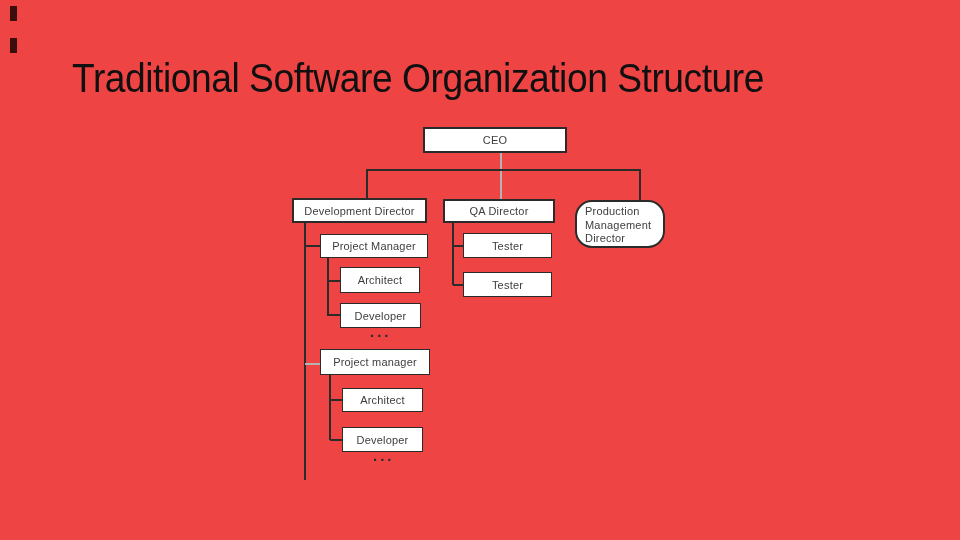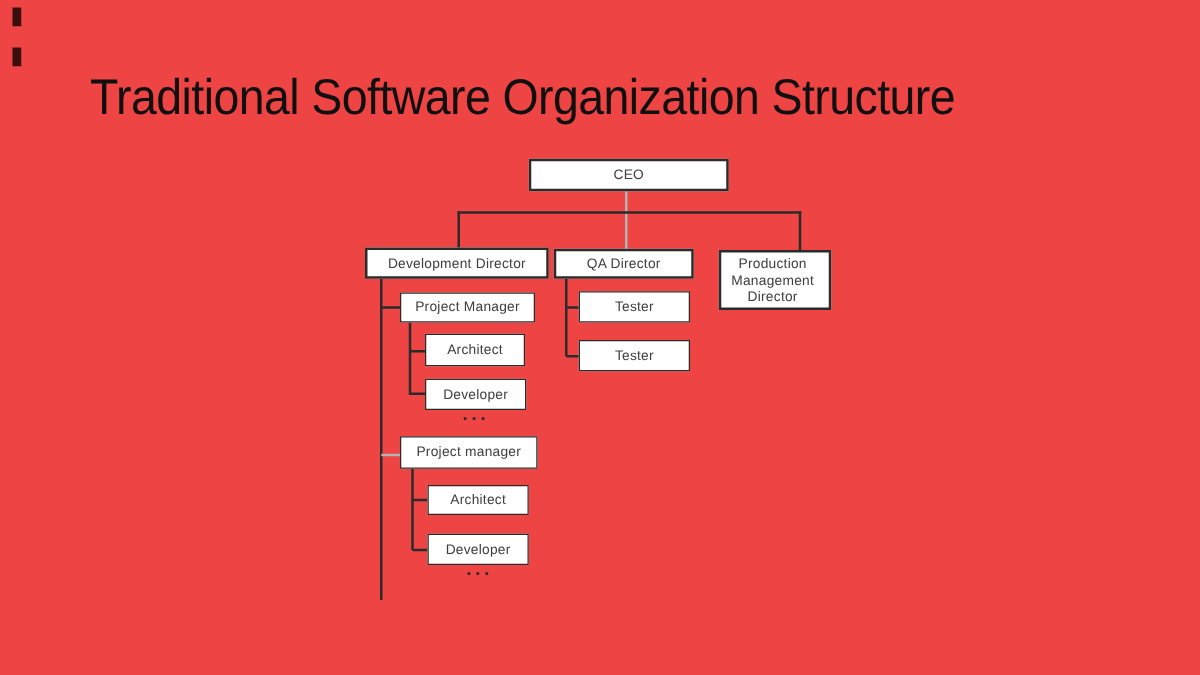--- a/index.html
+++ b/index.html
@@ -20,22 +20,22 @@
   .line.light{background:#b3b3b3;}
   
   .node{
     position:absolute;box-sizing:border-box;background:#ffffff;
     border:1.5px solid #2b2b2b;color:#3d3d3d;font-size:11px;
     display:flex;align-items:center;justify-content:center;
     text-align:center;letter-spacing:0.2px;
   }
   .node.heavy{border-width:2px;}
   .node.align-left{
-    align-items:flex-start;justify-content:flex-start;text-align:center;
-    padding:3px 19px 0 8px;line-height:13.5px;
+    align-items:flex-start;justify-content:flex-start;text-align:left;
+    padding:3px 19px 0 8px;line-height:13.5px;border-radius:17px;
   }
   .ellipsis{
     position:absolute;color:#2b2b2b;font-size:15px;font-weight:700;
     letter-spacing:3px;line-height:6px;
   }
 </style>
 </head>
 <body>
 
 <div class="slide">
@@ -58,23 +58,23 @@
 
   <div class="line" style="left:452px;top:223px;width:1.5px;height:62px;"></div>
   <div class="line" style="left:453px;top:245px;width:10px;height:1.5px;"></div>
   <div class="line" style="left:453px;top:284px;width:10px;height:1.5px;"></div>
 
   <div class="line light" style="left:305px;top:363px;width:15px;height:1.5px;"></div>
   <div class="line" style="left:329px;top:375px;width:1.5px;height:65px;"></div>
   <div class="line" style="left:330px;top:399px;width:12px;height:1.5px;"></div>
   <div class="line" style="left:330px;top:439px;width:12px;height:1.5px;"></div>
 
-  <div class="node heavy" style="left:423px;top:127px;width:160px;height:26px;">CEO</div>
+  <div class="node heavy" style="left:423px;top:127px;width:144px;height:26px;">CEO</div>
 
-  <div class="node heavy" style="left:292px;top:198px;width:147px;height:25px;">Development Director</div>
+  <div class="node heavy" style="left:292px;top:198px;width:135px;height:25px;">Development Director</div>
 
   <div class="node heavy" style="left:443px;top:199px;width:112px;height:24px;">QA Director</div>
 
   <div class="node heavy align-left" style="left:575px;top:200px;width:90px;height:48px;">Production Management Director</div>
 
   <div class="node" style="left:320px;top:234px;width:108px;height:24px;">Project Manager</div>
 
   <div class="node" style="left:463px;top:233px;width:89px;height:25px;">Tester</div>
 
   <div class="node" style="left:340px;top:267px;width:80px;height:26px;">Architect</div>

